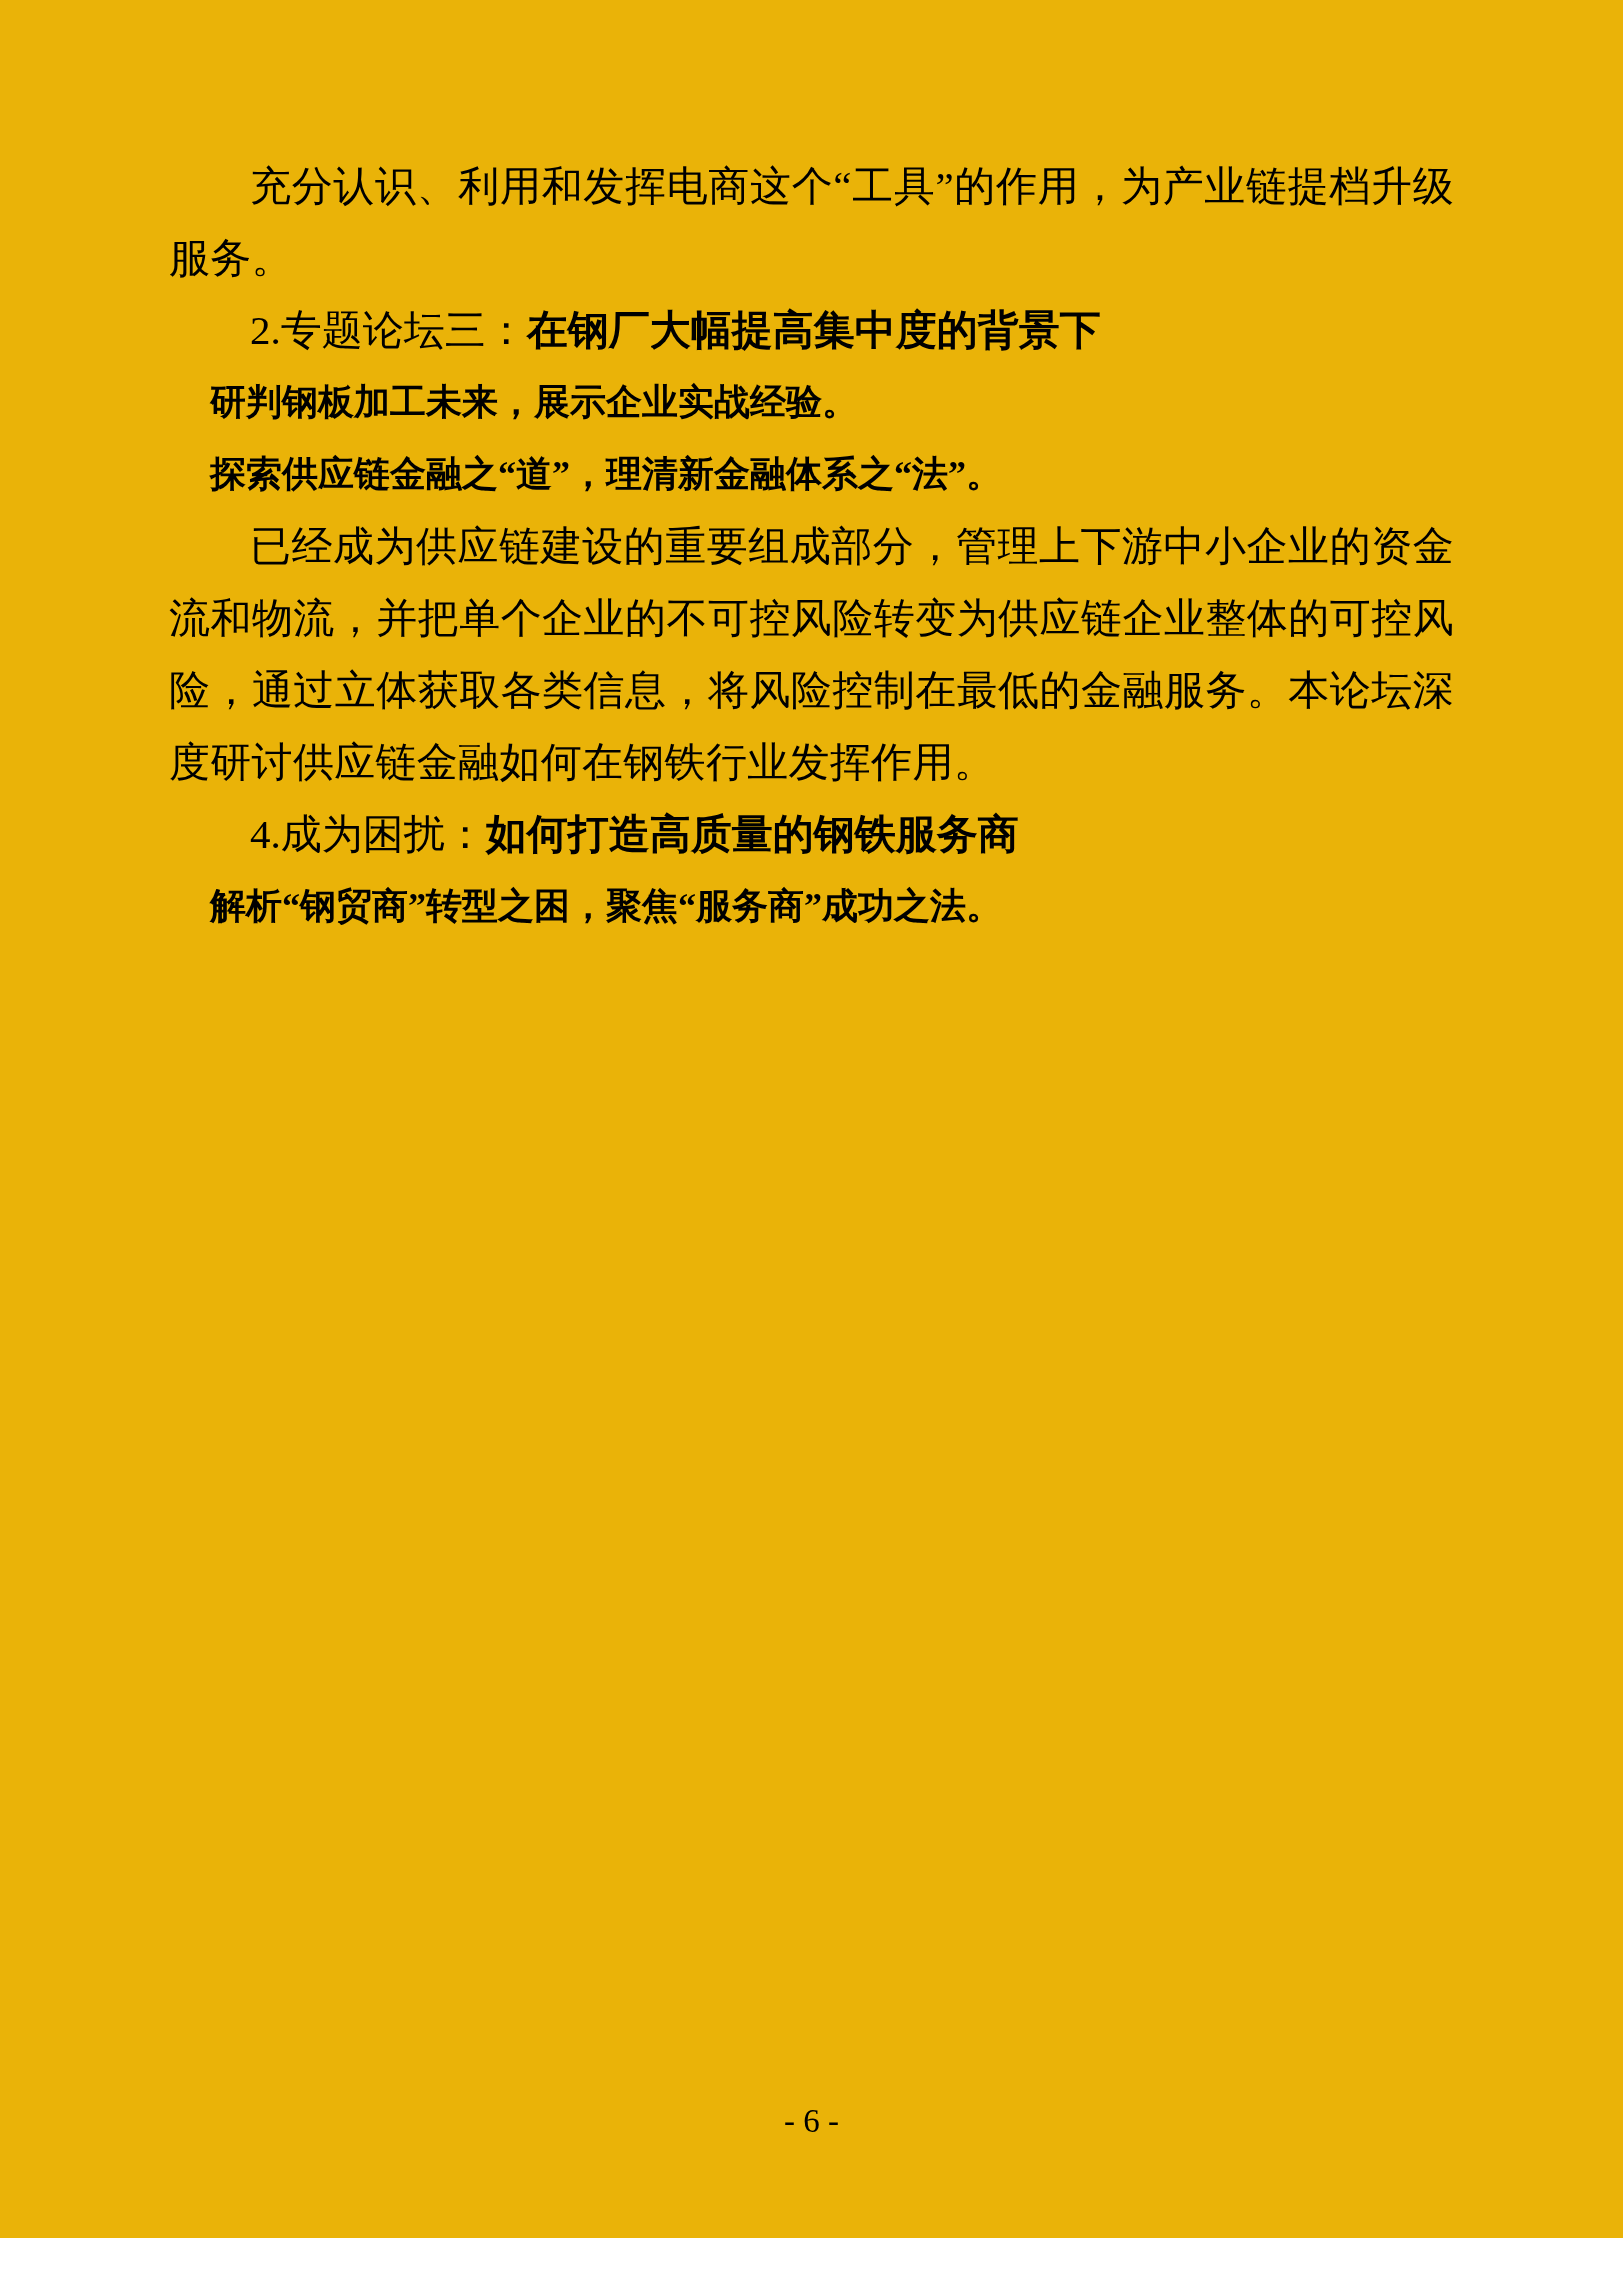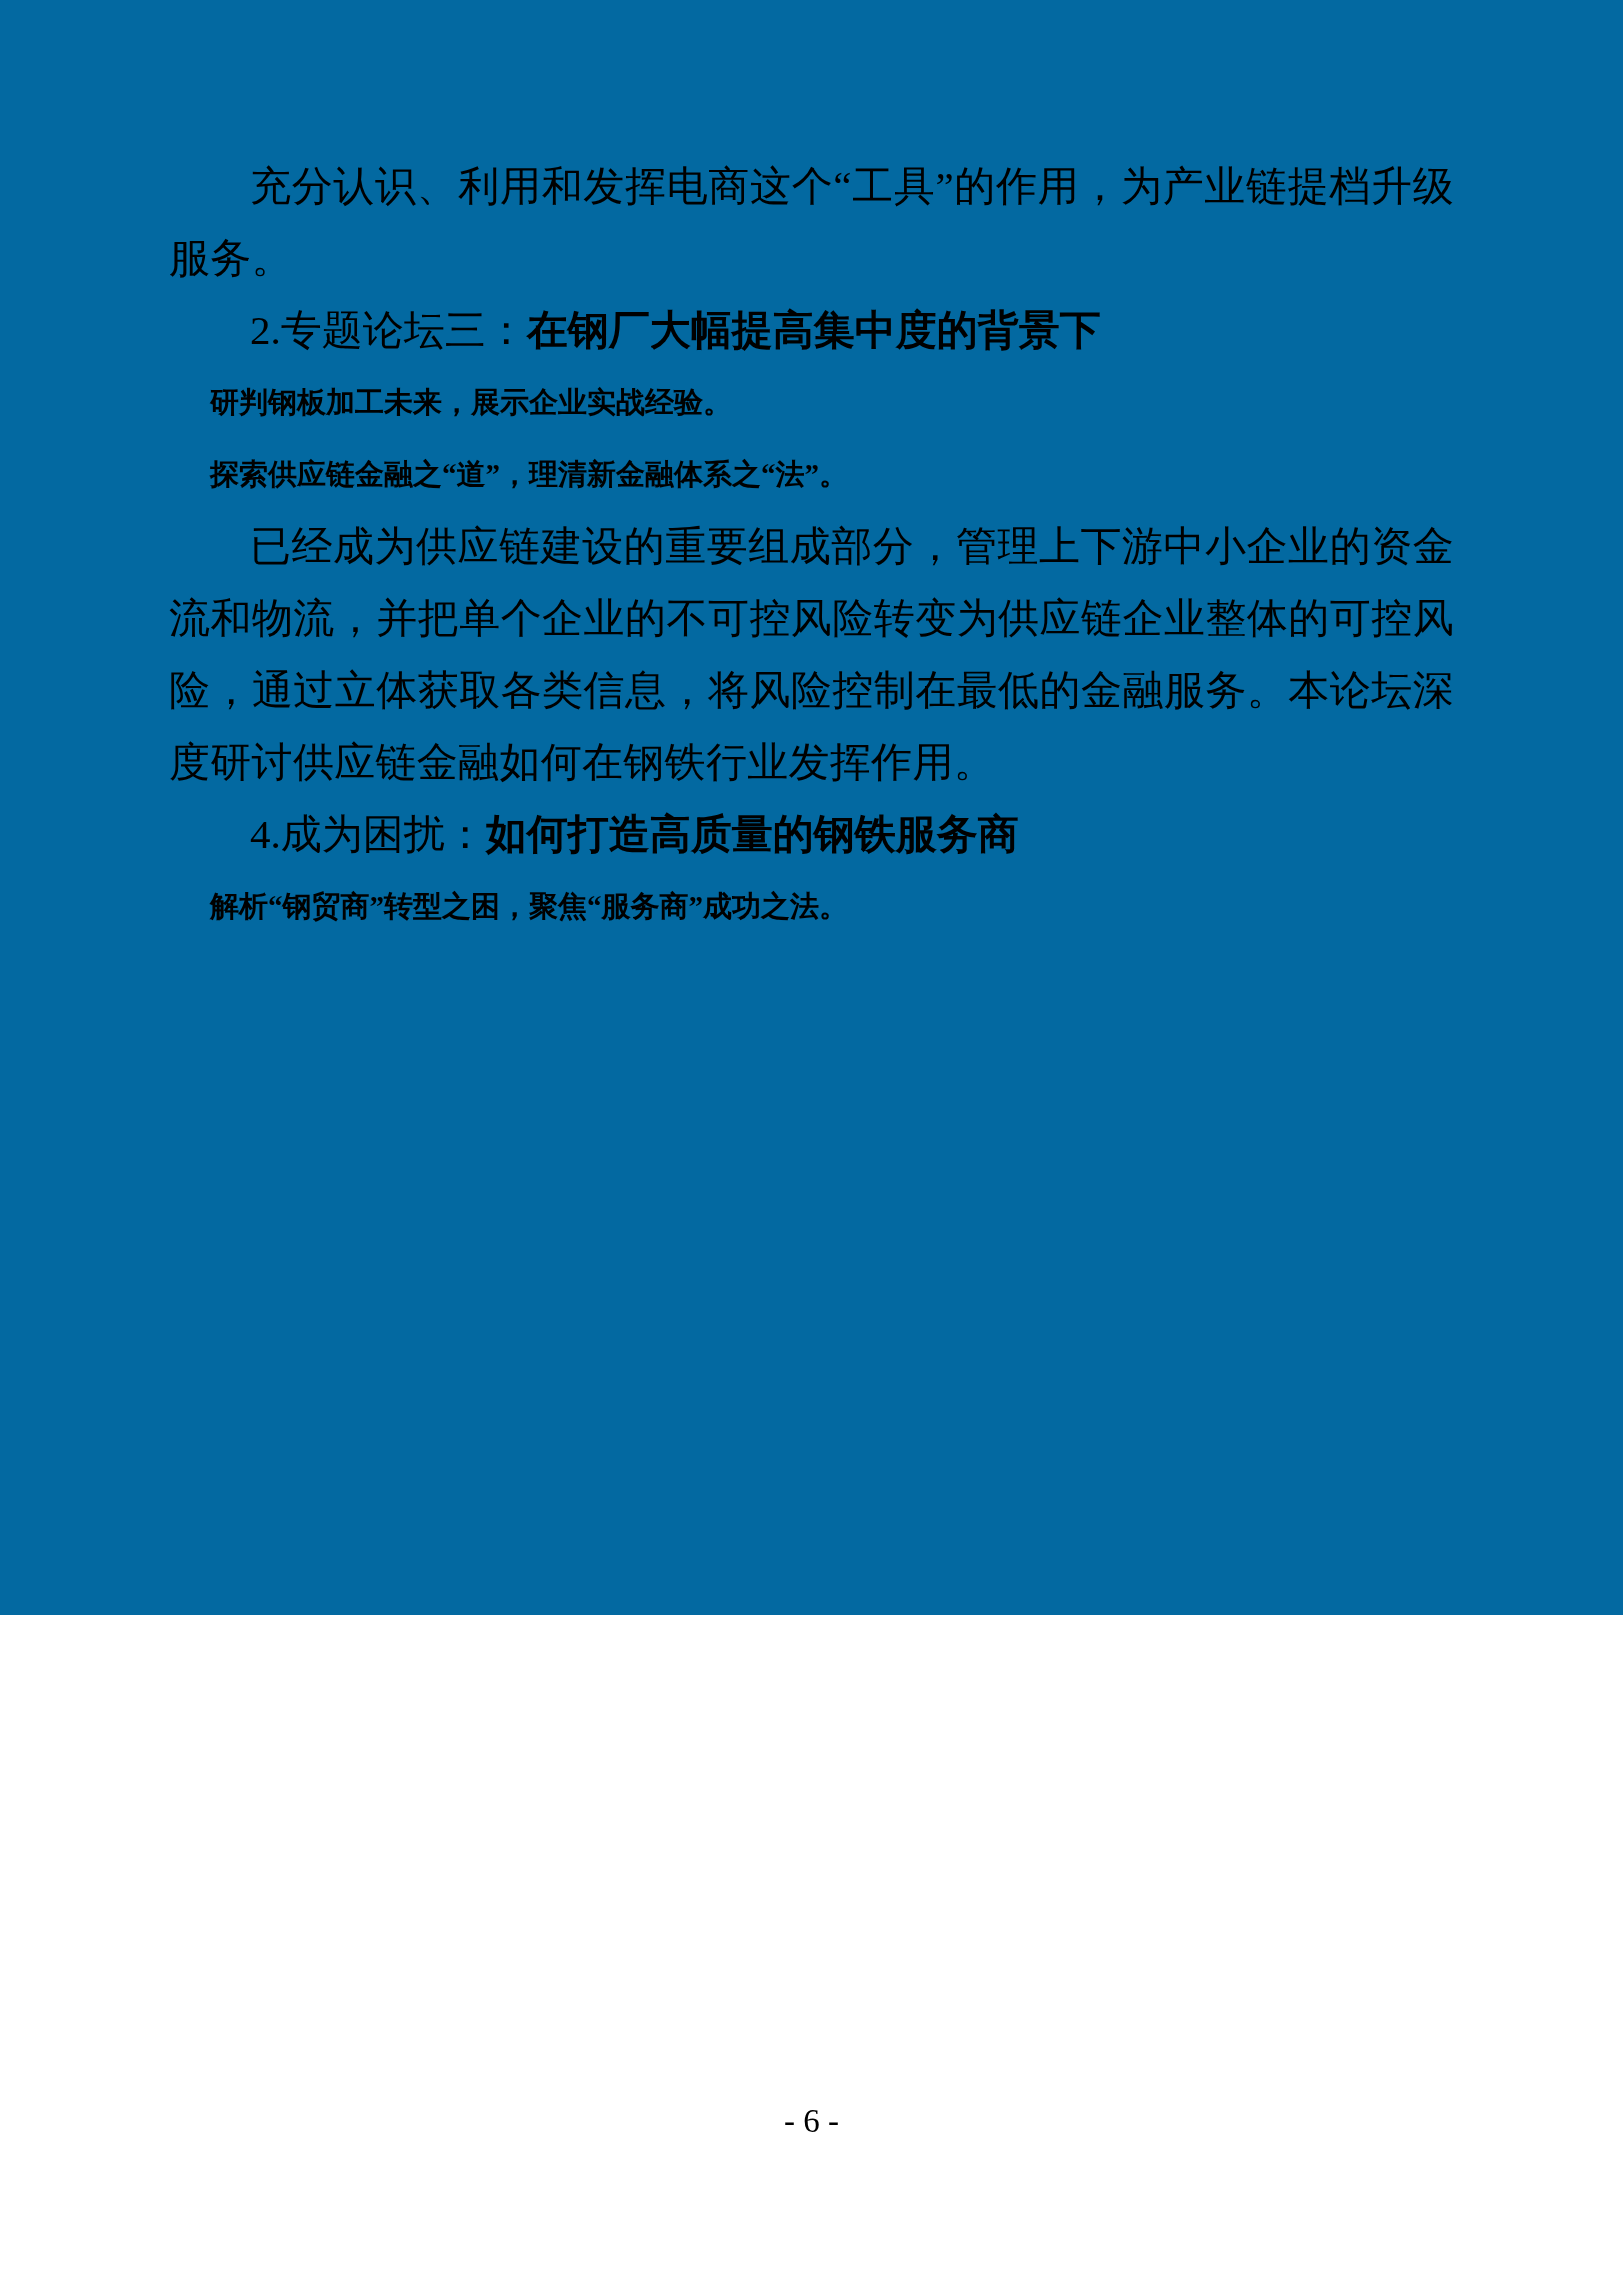--- a/index.html
+++ b/index.html
@@ -13,22 +13,22 @@
     font-family: "Liberation Serif", serif;
     color: #000000;
     position: relative;
     overflow: hidden;
   }
   .page {
     position: absolute;
     top: 0;
     left: 0;
     width: 1623px;
-    height: 1615px;
-    background: #0369a1;
+    height: 2238px;
+    background: #eab308;
   }
   .content {
     position: absolute;
     top: 150px;
     left: 169px;
     width: 1285px;
   }
   .para {
     font-size: 41px;
     line-height: 72px;
@@ -49,21 +49,21 @@
     text-indent: 81px;
     font-family: "Liberation Serif", serif;
   }
   .heading-line .num {
     font-weight: 400;
   }
   .heading-line .bold {
     font-weight: 700;
   }
   .subheading {
-    font-size: 29px;
+    font-size: 36px;
     line-height: 72px;
     margin: 0;
     font-weight: 700;
     text-indent: 41px;
     font-family: "Liberation Serif", serif;
   }
   .footer {
     position: absolute;
     top: 2103px;
     left: 0;

